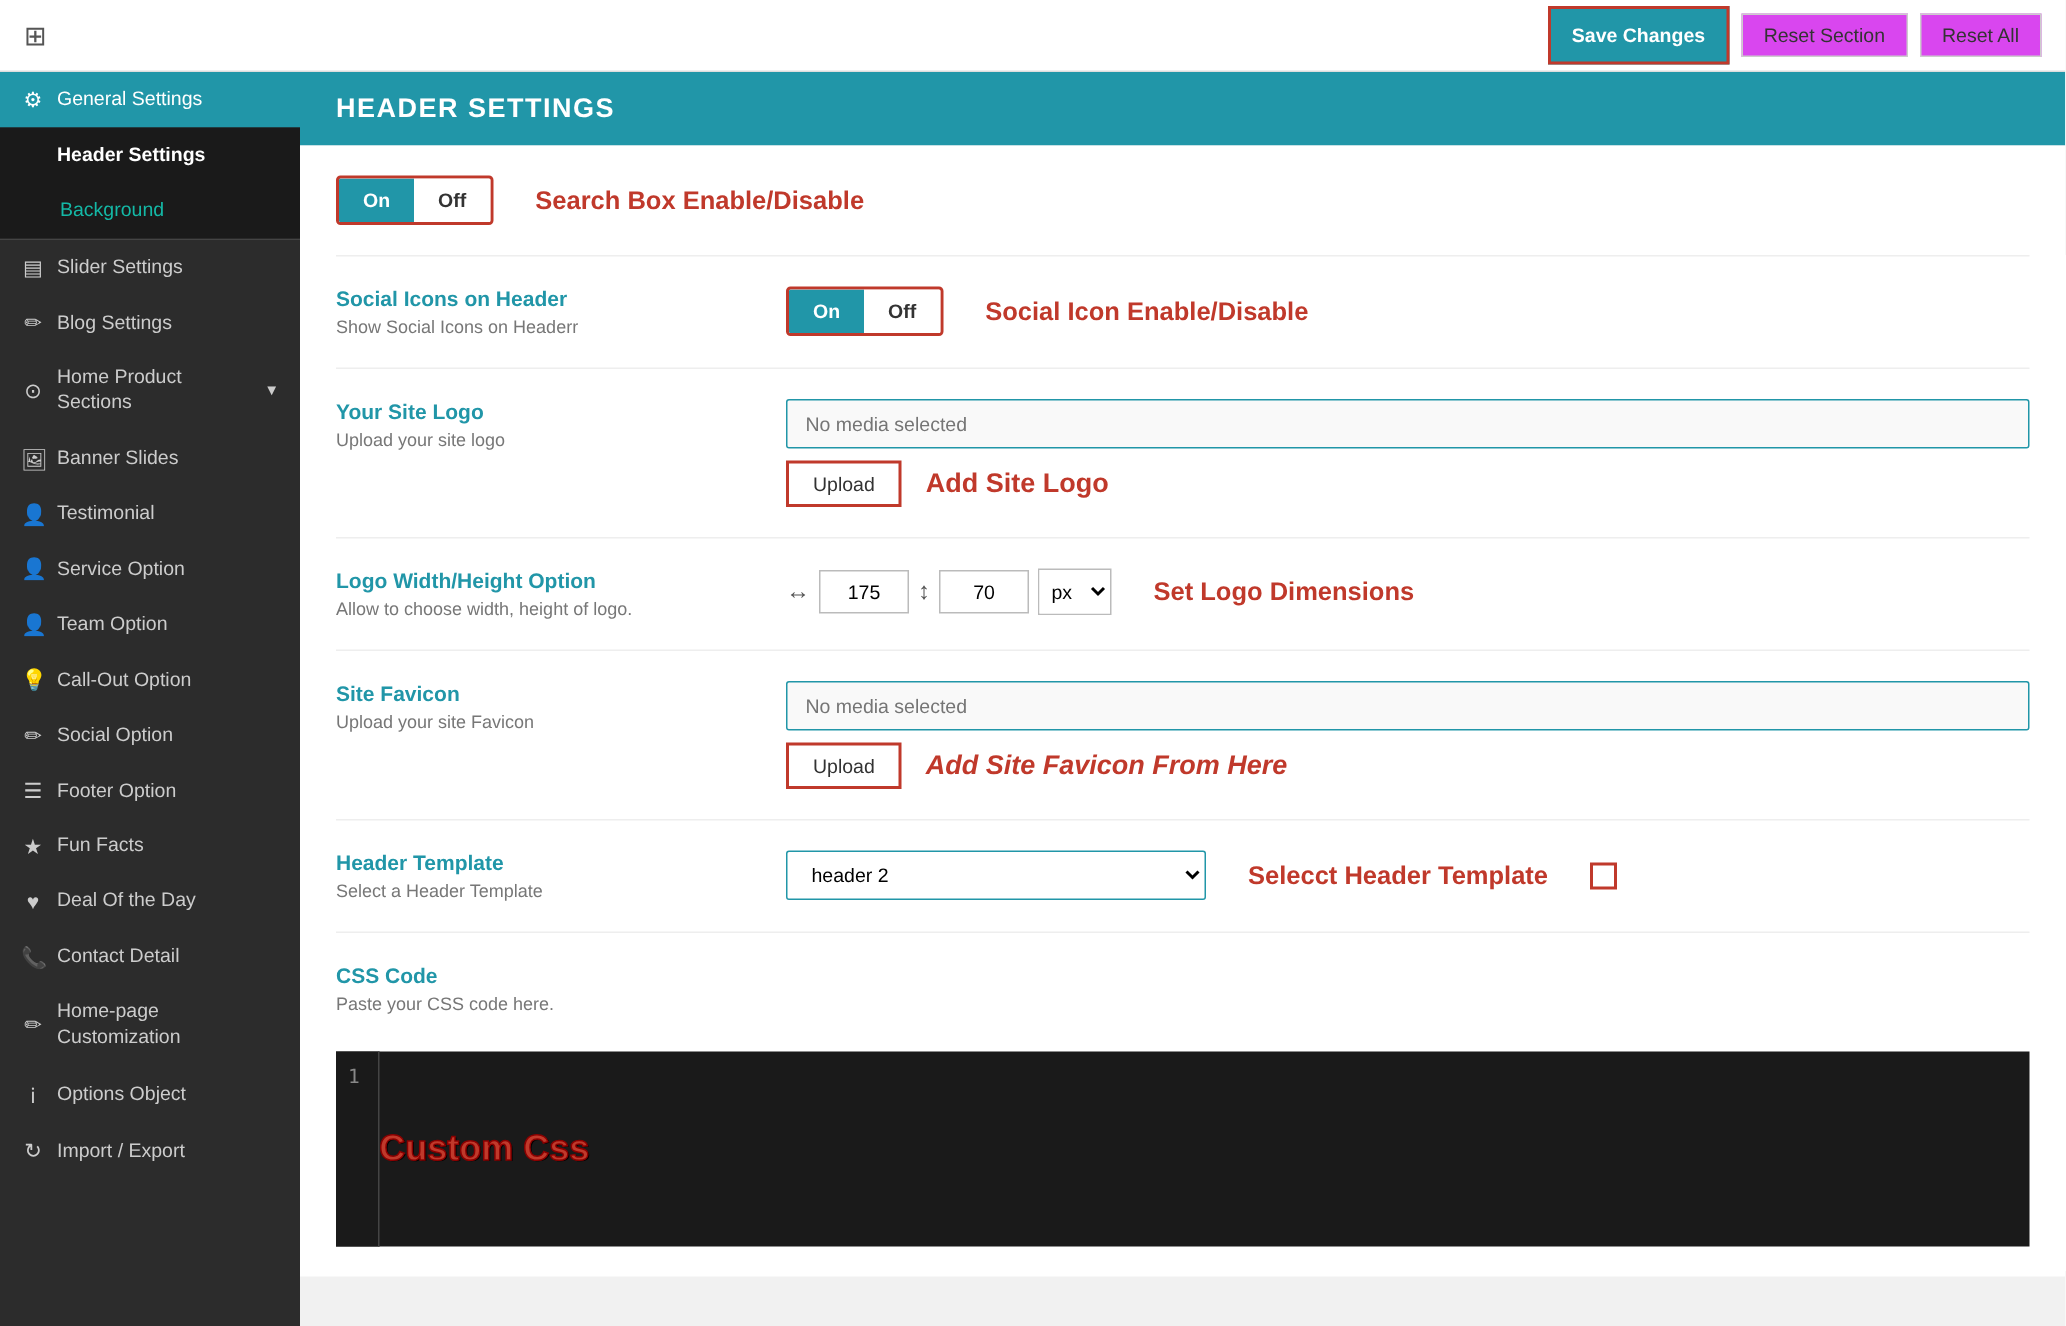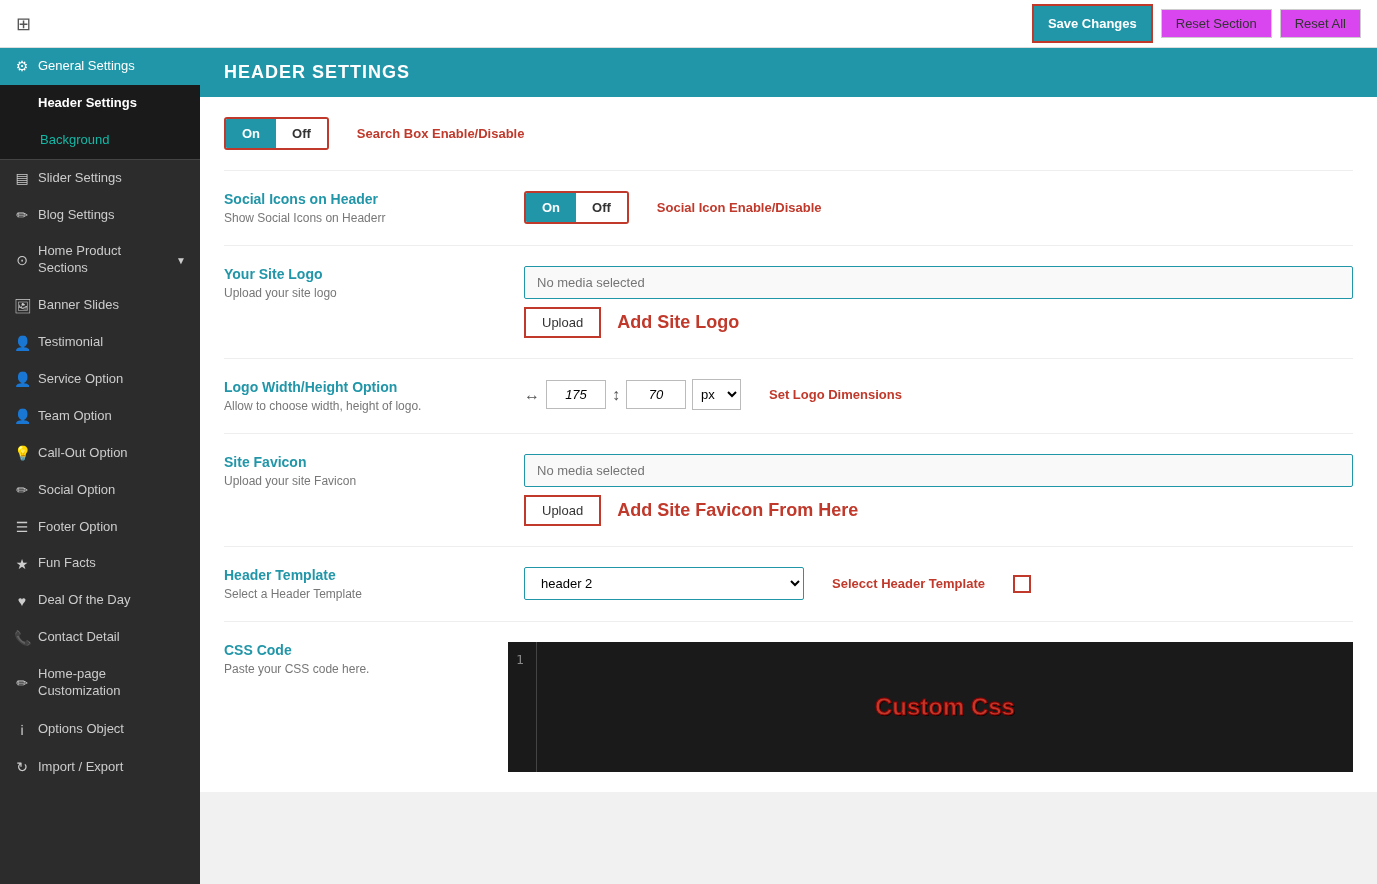--- a/index.html
+++ b/index.html
@@ -152,21 +152,21 @@
     }
     .toggle-btn.on-active {
       background: #2196a8;
       color: #fff;
     }
 
     
     .annotation {
       color: #c0392b;
       font-weight: bold;
-      font-size: 13px;
+      font-size: 17px;
     }
 
     
     .media-field {
       width: 100%;
     }
     .media-input {
       width: 100%;
       border: 1px solid #2196a8;
       padding: 8px 12px;
@@ -194,21 +194,20 @@
     .dim-icon {
       color: #555;
       font-size: 16px;
     }
     .dim-input {
       width: 60px;
       border: 1px solid #bbb;
       padding: 6px 8px;
       font-size: 13px;
       text-align: center;
-      font-style: italic;
     }
     .dim-unit {
       display: flex;
       align-items: center;
       border: 1px solid #bbb;
     }
     .dim-unit select {
       border: none;
       padding: 6px 4px;
       font-size: 13px;
@@ -247,21 +246,20 @@
       font-family: monospace;
       font-size: 13px;
       line-height: 1.6;
       border-right: 1px solid #444;
       user-select: none;
     }
     .code-area {
       flex: 1;
       display: flex;
       align-items: center;
-      justify-content: center;
     }
     .css-code-annotation {
       color: #c0392b;
       font-size: 24px;
       font-weight: bold;
       text-shadow: 1px 1px 0 #000;
       font-family: Impact, Arial, sans-serif;
       -webkit-text-stroke: 1px #8b0000;
     }
     .editor-wrapper {
@@ -458,21 +456,21 @@
       <div class="setting-row">
         <div class="setting-label-col">
           <div class="label-title">Site Favicon</div>
           <div class="label-desc">Upload your site Favicon</div>
         </div>
         <div class="setting-control-col" style="flex-direction:column;align-items:flex-start;">
           <div class="media-field">
             <input class="media-input" type="text" readonly="" placeholder="No media selected" style="">
             <div style="display:flex;align-items:center;gap:16px;">
               <button class="upload-btn">Upload</button>
-              <span class="annotation" style="font-size:18px;">Add Site Favicon From Here</span>
+              <span class="annotation" style="font-size:18px;font-style:italic;">Add Site Favicon From Here</span>
             </div>
           </div>
         </div>
       </div>
 
       <div class="setting-row">
         <div class="setting-label-col">
           <div class="label-title">Header Template</div>
           <div class="label-desc">Select a Header Template</div>
         </div>
@@ -482,21 +480,21 @@
               <option>header 1</option>
               <option selected="">header 2</option>
               <option>header 3</option>
             </select>
           </div>
           <span class="annotation">Selecct Header Template</span>
           <span class="red-square"></span>
         </div>
       </div>
 
-      <div class="setting-row" style="border-bottom:none;flex-direction:row;align-items:flex-start;gap:4px;">
+      <div class="setting-row" style="border-bottom:none;flex-direction:column;align-items:flex-start;gap:25px;">
         <div class="setting-label-col">
           <div class="label-title">CSS Code</div>
           <div class="label-desc">Paste your CSS code here.</div>
         </div>
         <div style="width:100%;">
           <div class="editor-wrapper">
             <div class="line-numbers">
               <span>1</span>
             </div>
             <div class="code-area">

